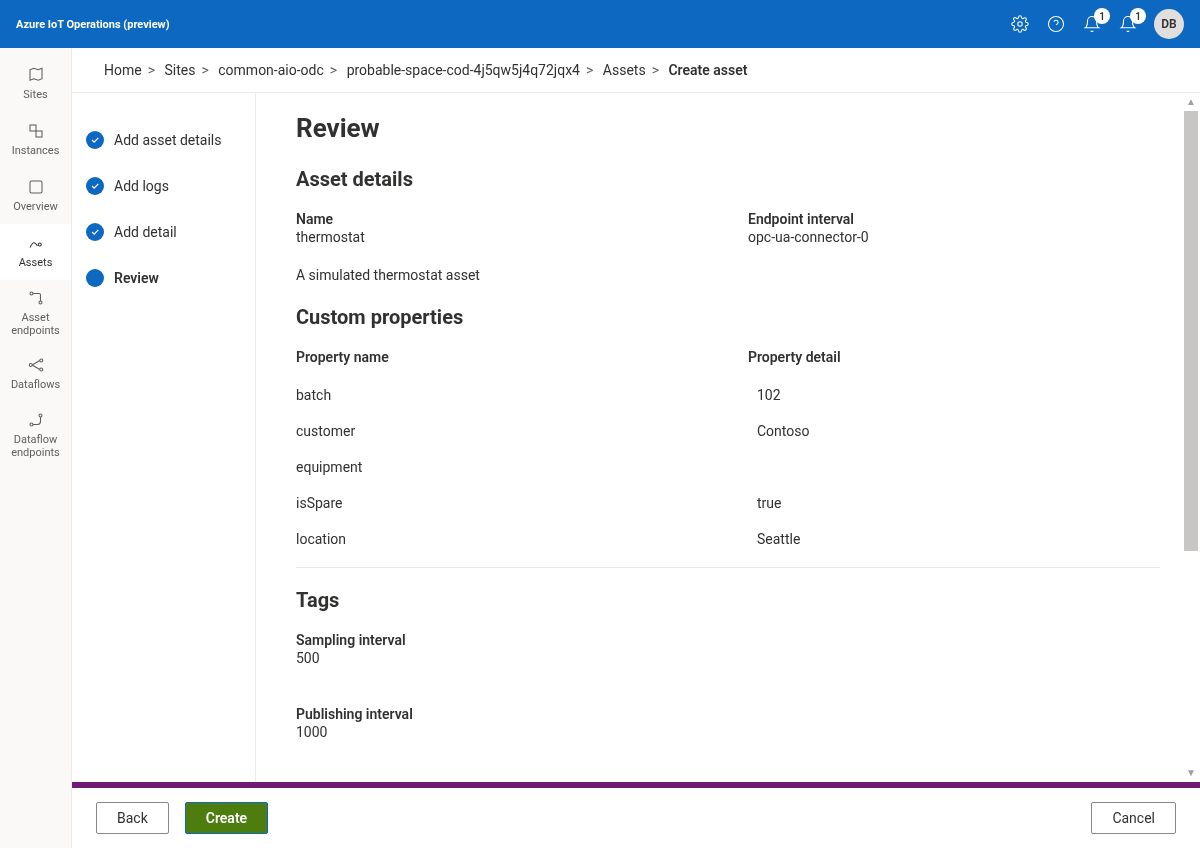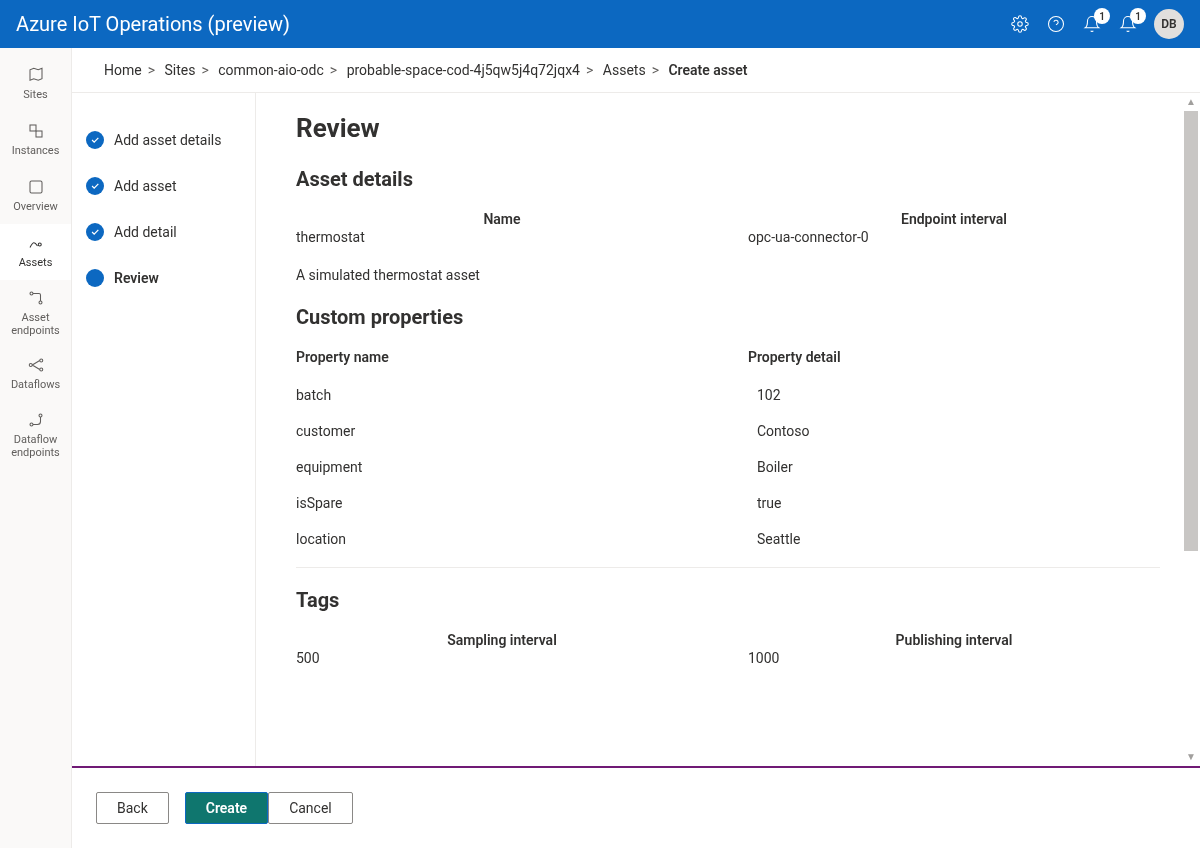--- a/index.html
+++ b/index.html
@@ -15,21 +15,21 @@
 
 .header {
   height: 48px;
   background: #0c68c1;
   color: #fff;
   display: flex;
   align-items: center;
   padding: 0 16px;
   justify-content: space-between;
 }
-.header-title { font-size: 20px; font-weight: 400; }
+.header-title { font-size: 11px; font-weight: 700; }
 .header-actions { display: flex; align-items: center; gap: 16px; }
 .header-icon { width: 20px; height: 20px; display:flex; align-items:center; justify-content:center; cursor:pointer; position:relative;}
 .header-icon svg { width: 18px; height: 18px; fill: none; stroke: #fff; stroke-width:1.4; }
 .badge {
   position:absolute; top:-6px; right:-8px;
   background:#fff; color:#323130;
   border-radius:50%; width:16px; height:16px;
   font-size:10px; display:flex; align-items:center; justify-content:center;
   font-weight:600;
 }
@@ -93,21 +93,21 @@
 .step.current .step-label { font-weight:600; }
 
 
 .scroll-wrap { flex:1; position:relative; display:flex; min-height:0; }
 .review-panel { flex:1; overflow-y:auto; padding: 20px 40px 24px 40px; }
 .review-panel h1 { font-size:26px; font-weight:700; margin-bottom:24px; }
 .review-panel h2 { font-size:20px; font-weight:700; margin-top:20px; margin-bottom:20px; }
 
 .field-row { display:flex; gap:40px; margin-bottom:22px; }
 .field-col { flex:1; min-width:0; }
-.field-label { font-weight:600; font-size:14px; margin-bottom:2px;text-align:center; }
+.field-label { font-weight:600; font-size:14px; margin-bottom:2px; }
 .field-value { font-size:14px; color:#323130; }
 
 .prop-header { display:flex; gap:40px; font-weight:600; margin-bottom:12px; }
 .prop-header > div { flex:1; }
 .prop-row { display:flex; gap:58px; padding:10px 0; }
 .prop-row > div { flex:1; }
 
 .prop-divider { border:none; border-top:1px solid #edebe9; margin-top:10px; }
 
 
@@ -116,33 +116,33 @@
   background:transparent;
   display:flex; flex-direction:column; align-items:center; justify-content:space-between;
   color:#a19f9d; font-size:10px;
   pointer-events:none;
 }
 .scroll-thumb { width:14px; background:#c8c6c4; border-radius:0; position:absolute; right:0; top:14px; height:440px;}
 .scroll-arrow { line-height:1; }
 
 
 .footer {
-  border-top:2px solid #701a75;
-  padding:24px 24px;
-  display:flex; align-items:center; 
+  border-top:6px solid #701a75;
+  padding:14px 24px;
+  display:flex; align-items:center; justify-content:space-between;
   background:#fff;
 }
 .footer-left { display:flex; gap:16px; }
 .btn {
   height:32px; padding:0 20px; border-radius:2px;
   font-size:14px; cursor:pointer; font-family:inherit;
   display:inline-flex; align-items:center; justify-content:center;
 }
 .btn-default { background:#fff; border:1px solid #8a8886; color:#323130; }
-.btn-primary { background:#0f766e; border:1px solid #0c68c1; color:#fff; font-weight:600;}
+.btn-primary { background:#4d7c0f; border:1px solid #0c68c1; color:#fff; font-weight:600;}
 </style>
 </head>
 <body>
 
 <div class="header">
   <div class="header-title">Azure IoT Operations (preview)</div>
   <div class="header-actions">
     <div class="header-icon">
       <svg viewBox="0 0 24 24">
           <circle cx="12" cy="12" r="3"></circle>
@@ -251,21 +251,21 @@
               </svg>
             </div>
           <span class="step-label">Add asset details</span>
         </div>
         <div class="step">
           <div class="step-circle done">
               <svg viewBox="0 0 24 24">
                 <path d="M5 12l5 5L20 7" stroke="#fff" stroke-width="3" fill="none"></path>
               </svg>
             </div>
-          <span class="step-label">Add asset</span>
+          <span class="step-label">Add logs</span>
         </div>
         <div class="step">
           <div class="step-circle done">
               <svg viewBox="0 0 24 24">
                 <path d="M5 12l5 5L20 7" stroke="#fff" stroke-width="3" fill="none"></path>
               </svg>
             </div>
           <span class="step-label">Add detail</span>
         </div>
         <div class="step current">
@@ -307,35 +307,34 @@
           <div class="prop-row">
             <div>batch</div>
             <div>102</div>
           </div>
           <div class="prop-row">
             <div>customer</div>
             <div>Contoso</div>
           </div>
           <div class="prop-row">
             <div>equipment</div>
-            <div>Boiler</div>
           </div>
           <div class="prop-row">
             <div>isSpare</div>
             <div>true</div>
           </div>
           <div class="prop-row">
             <div>location</div>
             <div>Seattle</div>
           </div>
           <hr class="prop-divider">
 
           <h2>Tags</h2>
 
-          <div class="field-row" style="margin-bottom:8px;">
+          <div class="field-row" style="margin-bottom:8px;flex-direction:column;">
             <div class="field-col">
               <div class="field-label">Sampling interval</div>
               <div class="field-value">500</div>
             </div>
             <div class="field-col">
               <div class="field-label">Publishing interval</div>
               <div class="field-value">1000</div>
             </div>
           </div>
         </div>

